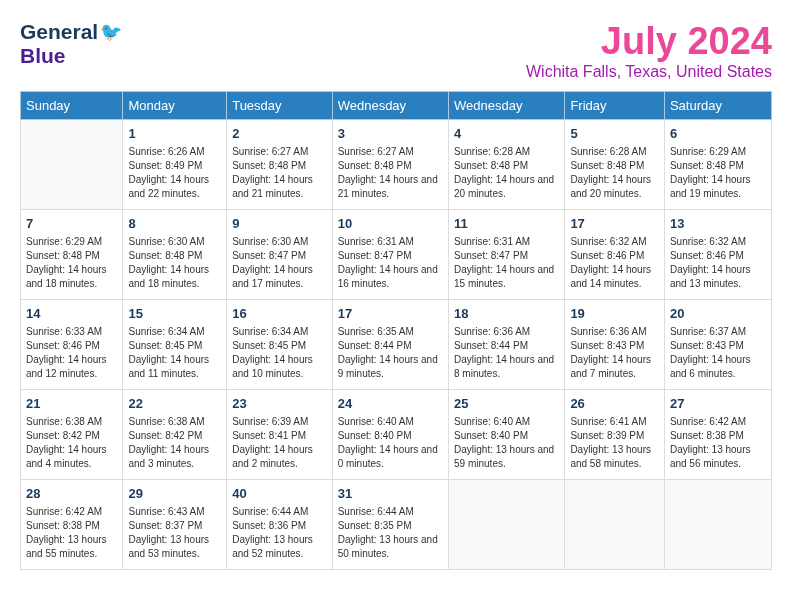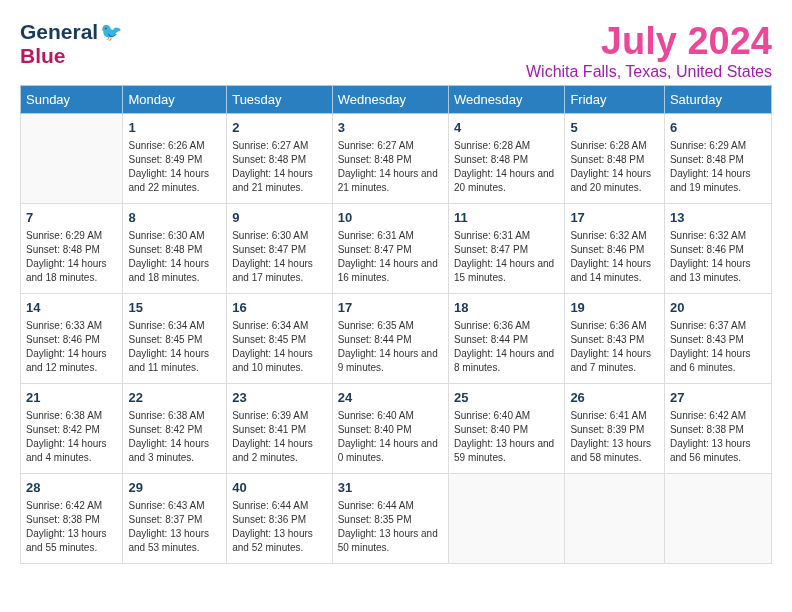--- a/index.html
+++ b/index.html
@@ -7,21 +7,21 @@
       font-family: Arial, sans-serif;
       background: #fff;
       width: 792px;
       min-height: 612px;
       padding: 20px;
     }
     .header {
       display: flex;
       justify-content: space-between;
       align-items: flex-start;
-      margin-bottom: 4px;
+      margin-bottom: 10px;
     }
     .logo {
       display: flex;
       flex-direction: column;
       align-items: flex-start;
     }
     .title-section {
       text-align: right;
     }
     .month-year {
@@ -79,21 +79,21 @@
     .logo-row {
       display: flex;
       align-items: center;
     }
     .logo-text-general {
       color: #1a3a5c;
       font-size: 21px;
       font-weight: bold;
     }
     .logo-text-blue {
-      color: #be185d;
+      color: #4c1d95;
       font-size: 21px;
       font-weight: bold;
     }
     .logo-bird {
       color: #2176ae;
       font-size: 18px;
       margin-left: 2px;
     }
   </style>
 </head>

